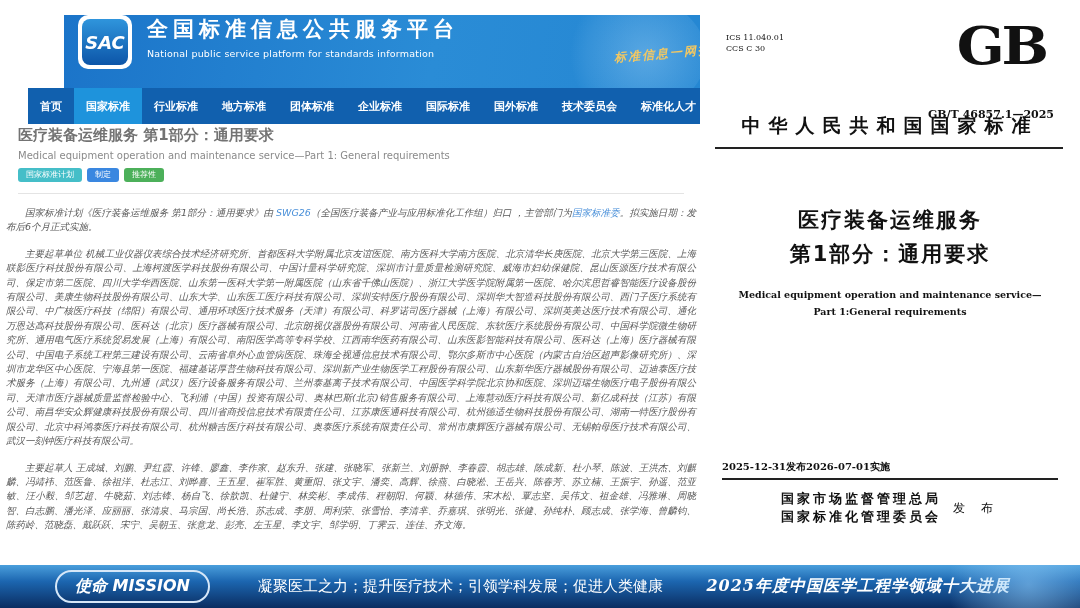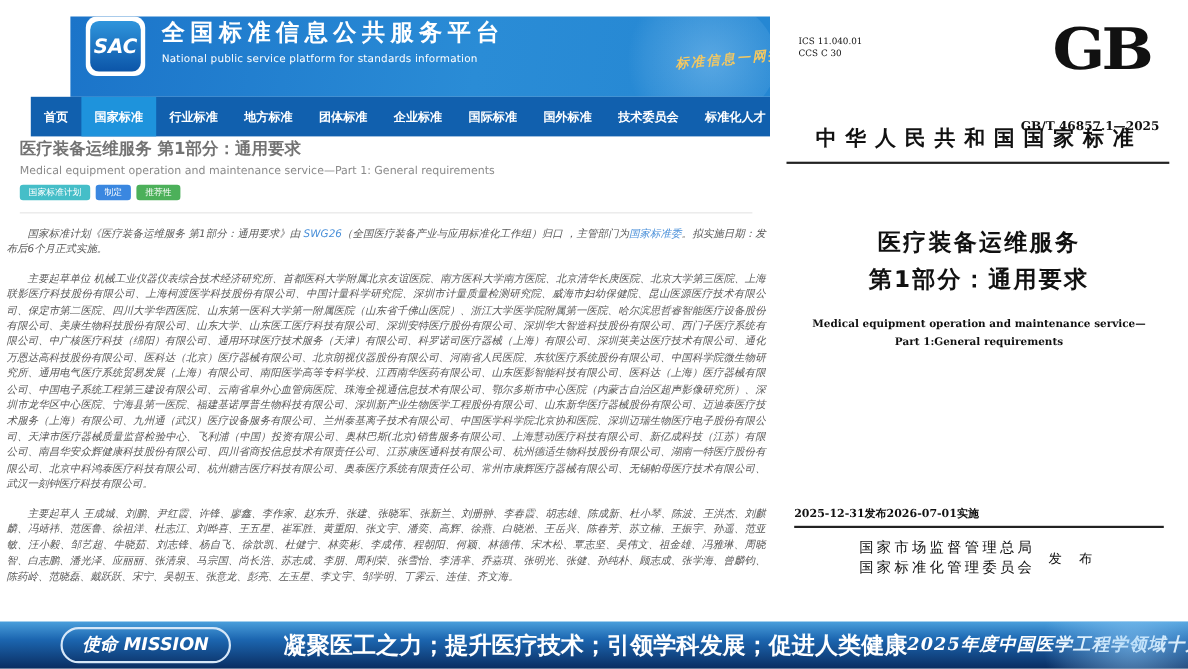--- a/index.html
+++ b/index.html
@@ -49,32 +49,32 @@
     letter-spacing:8px;white-space:nowrap;color:#111;margin-top:17px;}
   .std-number{position:absolute;right:26px;top:108px;font-size:11px;font-weight:bold;color:#111;}
   .cover-rule{position:absolute;left:15px;width:348px;top:147px;border-top:2px solid #222;}
   .cover-title{position:absolute;left:0;width:100%;top:203px;text-align:center;font-size:21px;font-weight:bold;
     line-height:34px;color:#111;font-family:"DejaVu Sans","Liberation Sans",sans-serif;letter-spacing:2px;}
   .cover-title-en{position:absolute;left:0;width:100%;top:286px;text-align:center;font-size:9.5px;font-weight:bold;
     line-height:17px;color:#111;}
   .cover-dates{position:absolute;left:22px;width:336px;top:460px;display:flex;justify-content:flex-start;
     font-size:10px;font-weight:bold;border-bottom:2px solid #222;padding-bottom:4px;color:#111;}
   .cover-publisher{position:absolute;left:0;width:100%;top:490px;display:flex;justify-content:center;align-items:center;gap:12px;}
-  .pub-lines{font-size:13px;font-weight:normal;letter-spacing:3px;line-height:18px;text-align:center;color:#111;}
+  .pub-lines{font-size:13px;font-weight:bold;letter-spacing:3px;line-height:18px;text-align:center;color:#111;}
   .pub-fabu{font-size:12px;font-weight:normal;letter-spacing:6px;color:#111;}
 
   
   .footer{position:absolute;left:0;top:565px;width:1080px;height:43px;
     background:linear-gradient(180deg,#4a9fdc 0%,#1c66b0 38%,#0a2d61 100%);
     display:flex;align-items:center;overflow:hidden;}
   .footer-globe{position:absolute;right:-25px;top:-30px;width:170px;height:110px;border-radius:50%;
     background:radial-gradient(circle at 55% 45%,rgba(140,200,245,.6),rgba(140,200,245,.18) 55%,transparent 72%);pointer-events:none;}
   .mission-pill{margin-left:55px;border:2px solid #d6e7f8;border-radius:19px;padding:4px 18px;color:#fff;
     font-size:16px;font-weight:bold;font-style:italic;white-space:nowrap;}
-  .footer-slogan{margin-left:48px;color:#fff;font-size:21px;font-weight:bold;white-space:nowrap;}
+  .footer-slogan{margin-left:48px;color:#fff;font-size:15px;font-weight:normal;white-space:nowrap;}
   .footer-right{margin-left:auto;margin-right:70px;color:#fff;font-size:16px;font-weight:bold;font-style:italic;
     font-family:"DejaVu Serif","Liberation Serif",serif;white-space:nowrap;letter-spacing:1px;}
 </style>
 </head>
 <body>
 
 <div class="stage">
 
   <div class="left-panel">
 

